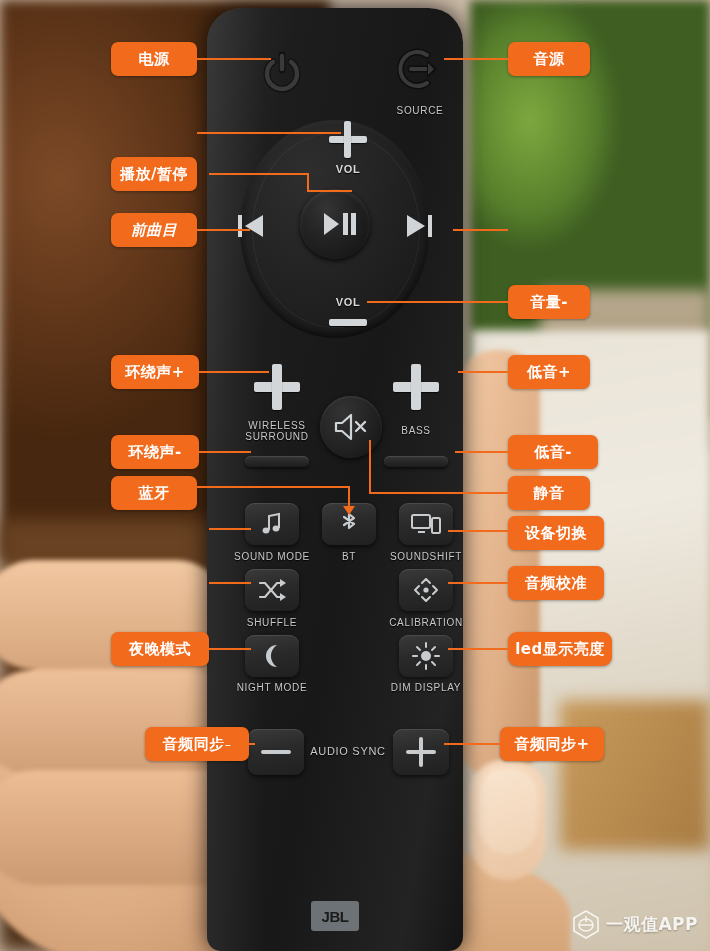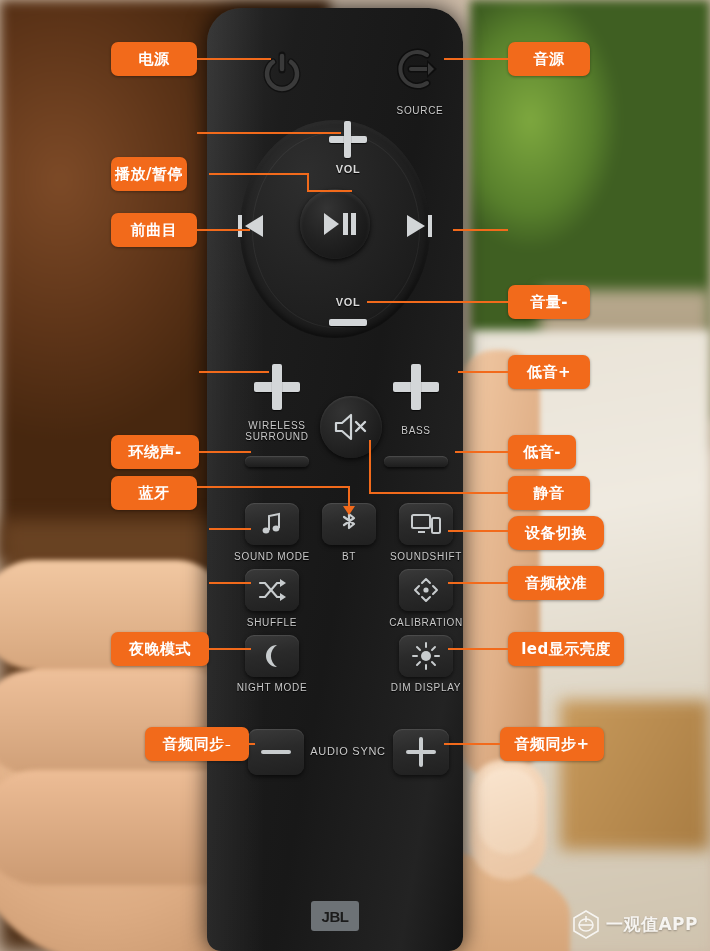--- a/index.html
+++ b/index.html
@@ -346,67 +346,68 @@
   </div>
 
   <div class="callout" style="left:111px;top:42px;width:86px;">电源</div>
   <div class="lead lead-h" style="left:197px;top:58px;width:74px;"></div>
 
   <div class="callout" style="left:508px;top:42px;width:82px;">音源</div>
   <div class="lead lead-h" style="left:444px;top:58px;width:64px;"></div>
 
   <div class="lead lead-h" style="left:197px;top:132px;width:144px;"></div>
 
-  <div class="callout" style="left:111px;top:157px;width:76px;">播放/暂停</div>
+  <div class="callout" style="left:111px;top:157px;width:86px;">播放/暂停</div>
   <div class="lead lead-h" style="left:209px;top:173px;width:99px;"></div>
   <div class="lead lead-v" style="left:307px;top:173px;height:18px;"></div>
   <div class="lead lead-h" style="left:307px;top:190px;width:45px;"></div>
 
-  <div class="callout" style="left:111px;top:213px;width:86px;">前曲目</div>
+  <div class="callout" style="left:111px;top:213px;width:86px;font-style:italic;">前曲目</div>
   <div class="lead lead-h" style="left:197px;top:229px;width:53px;"></div>
 
   <div class="lead lead-h" style="left:453px;top:229px;width:55px;"></div>
 
   <div class="callout" style="left:508px;top:285px;width:82px;">音量-</div>
   <div class="lead lead-h" style="left:367px;top:301px;width:141px;"></div>
 
+  <div class="callout" style="left:111px;top:355px;width:88px;">环绕声+</div>
   <div class="lead lead-h" style="left:199px;top:371px;width:70px;"></div>
 
   <div class="callout" style="left:508px;top:355px;width:82px;">低音+</div>
   <div class="lead lead-h" style="left:458px;top:371px;width:50px;"></div>
 
   <div class="callout" style="left:111px;top:435px;width:88px;">环绕声-</div>
   <div class="lead lead-h" style="left:199px;top:451px;width:52px;"></div>
 
-  <div class="callout" style="left:508px;top:435px;width:68px;">低音-</div>
+  <div class="callout" style="left:508px;top:435px;width:90px;">低音-</div>
   <div class="lead lead-h" style="left:455px;top:451px;width:53px;"></div>
 
   <div class="callout" style="left:508px;top:476px;width:82px;">静音</div>
   <div class="lead lead-h" style="left:369px;top:492px;width:139px;"></div>
   <div class="lead lead-v" style="left:369px;top:440px;height:52px;"></div>
 
   <div class="callout" style="left:111px;top:476px;width:86px;">蓝牙</div>
   <div class="lead lead-h" style="left:197px;top:486px;width:152px;"></div>
   <div class="lead lead-v" style="left:348px;top:486px;height:24px;"></div>
   <div class="lead" style="left:343px;top:506px;width:0;height:0;border-left:6px solid transparent;border-right:6px solid transparent;border-top:9px solid #f26a1b;background:transparent;"></div>
 
   <div class="lead lead-h" style="left:209px;top:528px;width:42px;"></div>
 
-  <div class="callout" style="left:508px;top:516px;width:96px;border-radius:10px;">设备切换</div>
+  <div class="callout" style="left:508px;top:516px;width:96px;">设备切换</div>
   <div class="lead lead-h" style="left:448px;top:530px;width:60px;"></div>
 
   <div class="lead lead-h" style="left:209px;top:582px;width:42px;"></div>
 
   <div class="callout" style="left:508px;top:566px;width:96px;">音频校准</div>
   <div class="lead lead-h" style="left:448px;top:582px;width:60px;"></div>
 
   <div class="callout" style="left:111px;top:632px;width:98px;">夜晚模式</div>
   <div class="lead lead-h" style="left:209px;top:648px;width:42px;"></div>
 
-  <div class="callout" style="left:508px;top:632px;width:116px;">led显示亮度</div>
+  <div class="callout" style="left:508px;top:632px;width:104px;border-radius:9px;">led显示亮度</div>
   <div class="lead lead-h" style="left:448px;top:648px;width:60px;"></div>
 
   <div class="callout" style="left:111px;top:727px;width:104px;margin-left:34px;">音频同步-</div>
   <div class="lead lead-h" style="left:215px;top:743px;width:40px;"></div>
 
   <div class="callout" style="left:500px;top:727px;width:104px;">音频同步+</div>
   <div class="lead lead-h" style="left:444px;top:743px;width:56px;"></div>
 
   <div class="wm">
     <svg width="30" height="30" viewBox="0 0 30 30">

